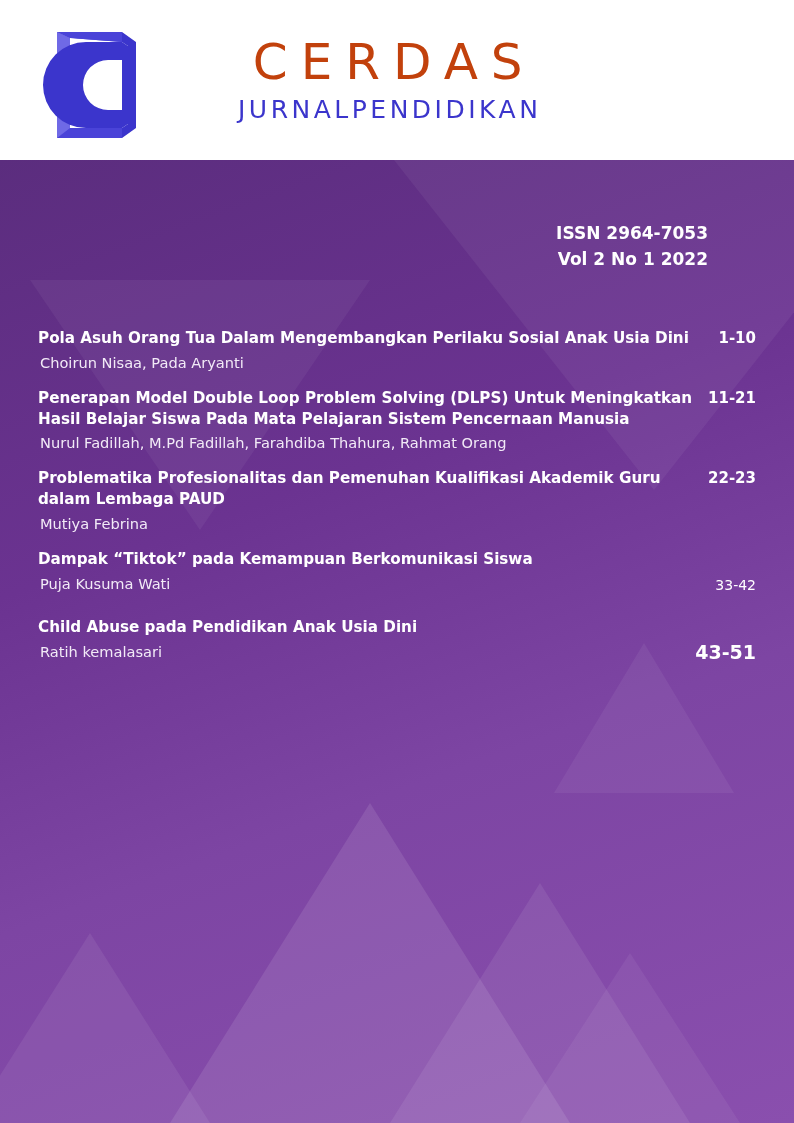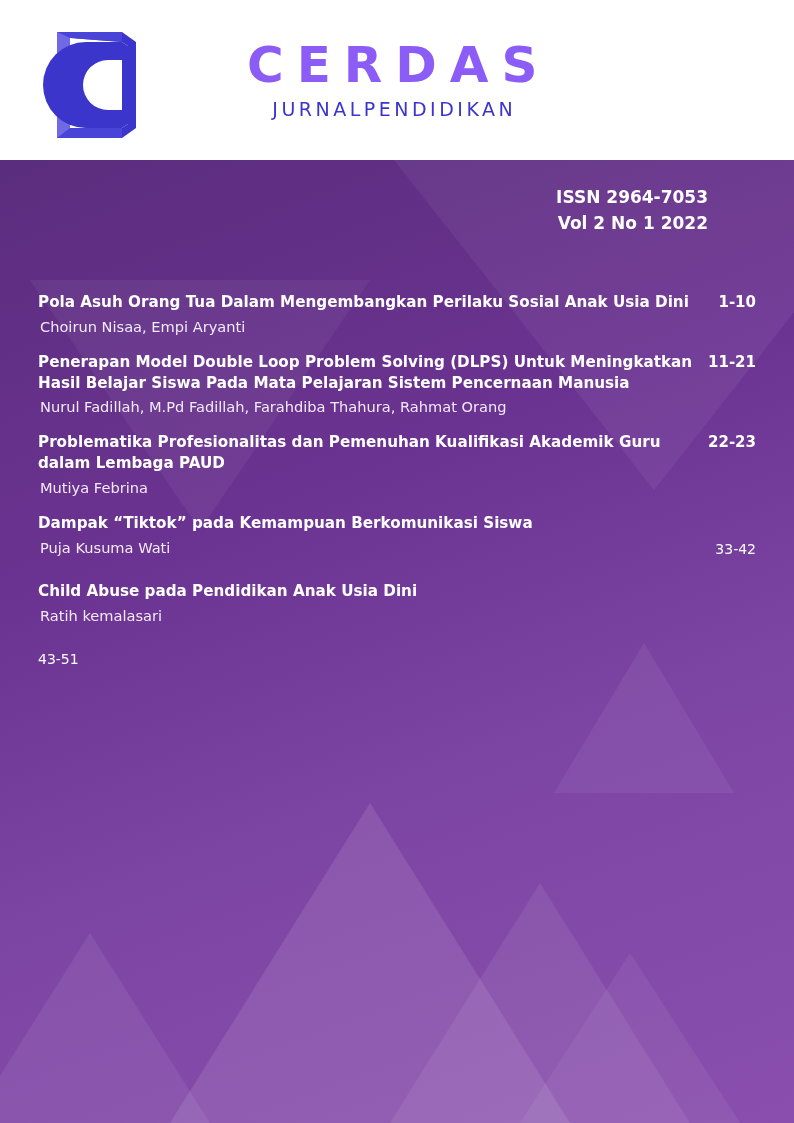--- a/index.html
+++ b/index.html
@@ -37,31 +37,31 @@
     flex: 0 0 auto;
   }
   .logo-wrap svg { display: block; }
 
   .title-block {
     margin-left: 90px;
     text-align: center;
   }
   .journal-title {
     font-family: "DejaVu Sans", sans-serif;
-    font-weight: bold;
+    font-weight: normal;
     font-size: 50px;
     letter-spacing: 13px;
-    color: #8b5cf6;
+    color: #c2410c;
     line-height: 1;
     margin: 0;
     padding-left: 13px;
   }
   .journal-subtitle {
     font-family: "DejaVu Sans", sans-serif;
-    font-size: 19px;
+    font-size: 25px;
     letter-spacing: 3.5px;
     color: #3b35cc;
     margin: 8px 0 0 0;
     padding-left: 4px;
   }
 
   
   .body-area {
     position: relative;
     height: 963px;
@@ -137,20 +137,21 @@
     padding: 0;
   }
 
   .issn-block {
     text-align: right;
     padding: 24px 86px 0 0;
     color: #ffffff;
     font-weight: bold;
     font-size: 17px;
     line-height: 1.55;
+    margin-top: 36px;
   }
 
   .toc {
     margin-top: 55px;
     padding: 0 38px 0 38px;
   }
   .toc-item {
     display: flex;
     align-items: flex-start;
     justify-content: space-between;
@@ -178,27 +179,27 @@
     white-space: nowrap;
     flex: 0 0 auto;
     padding-top: 1px;
   }
   .toc-pages.light {
     font-weight: normal;
     font-size: 14px;
     padding-top: 28px;
   }
   .toc-pages.light2 {
-    font-weight: normal;
-    font-size: 14px;
+    font-weight: bold;
+    font-size: 19px;
     padding-top: 24px;
     text-align: center;
   }
   .spacer-4 { margin-bottom: 22px; gap: 47px; }
-  .spacer-5 { margin-bottom: 20px; flex-direction: column; }
+  .spacer-5 { margin-bottom: 20px; }
 </style>
 </head>
 <body>
 
 <div class="page">
 
   <div class="masthead">
     <div class="logo-wrap">
       <svg width="120" height="120" viewBox="0 0 120 120" aria-hidden="true">
         <path d="M30 14 L96 14 L96 24 L44 24 L44 110 L96 110 L96 118 L30 118 Z" fill="none"></path>
@@ -235,21 +236,21 @@
       <div class="issn-block">
         <div>ISSN 2964-7053</div>
         <div>Vol 2 No 1 2022</div>
       </div>
 
       <div class="toc">
 
         <div class="toc-item">
           <div class="toc-left">
             <div class="toc-title">Pola Asuh Orang Tua Dalam Mengembangkan Perilaku Sosial Anak Usia Dini</div>
-            <div class="toc-authors">Choirun Nisaa, Empi Aryanti</div>
+            <div class="toc-authors">Choirun Nisaa, Pada Aryanti</div>
           </div>
           <div class="toc-pages">1-10</div>
         </div>
 
         <div class="toc-item">
           <div class="toc-left">
             <div class="toc-title">Penerapan Model Double Loop Problem Solving (DLPS) Untuk Meningkatkan Hasil Belajar Siswa Pada Mata Pelajaran Sistem Pencernaan Manusia</div>
             <div class="toc-authors">Nurul Fadillah, M.Pd Fadillah, Farahdiba Thahura, Rahmat Orang</div>
           </div>
           <div class="toc-pages">11-21</div>

